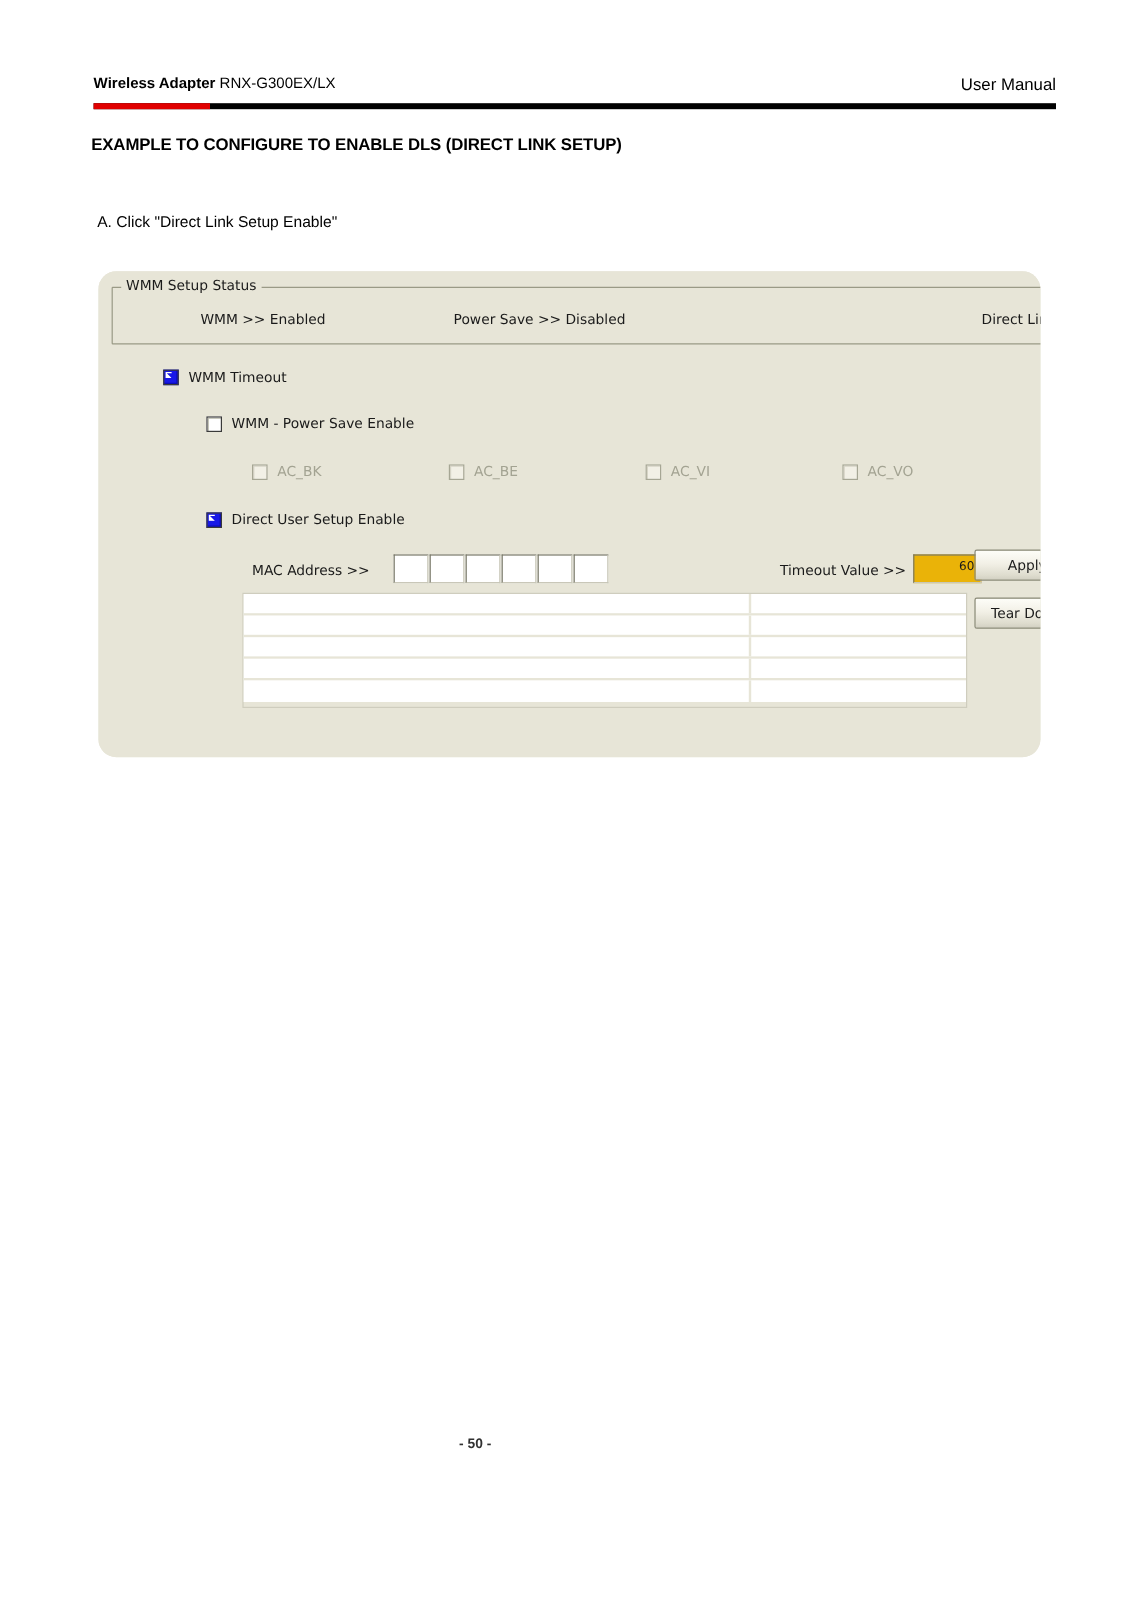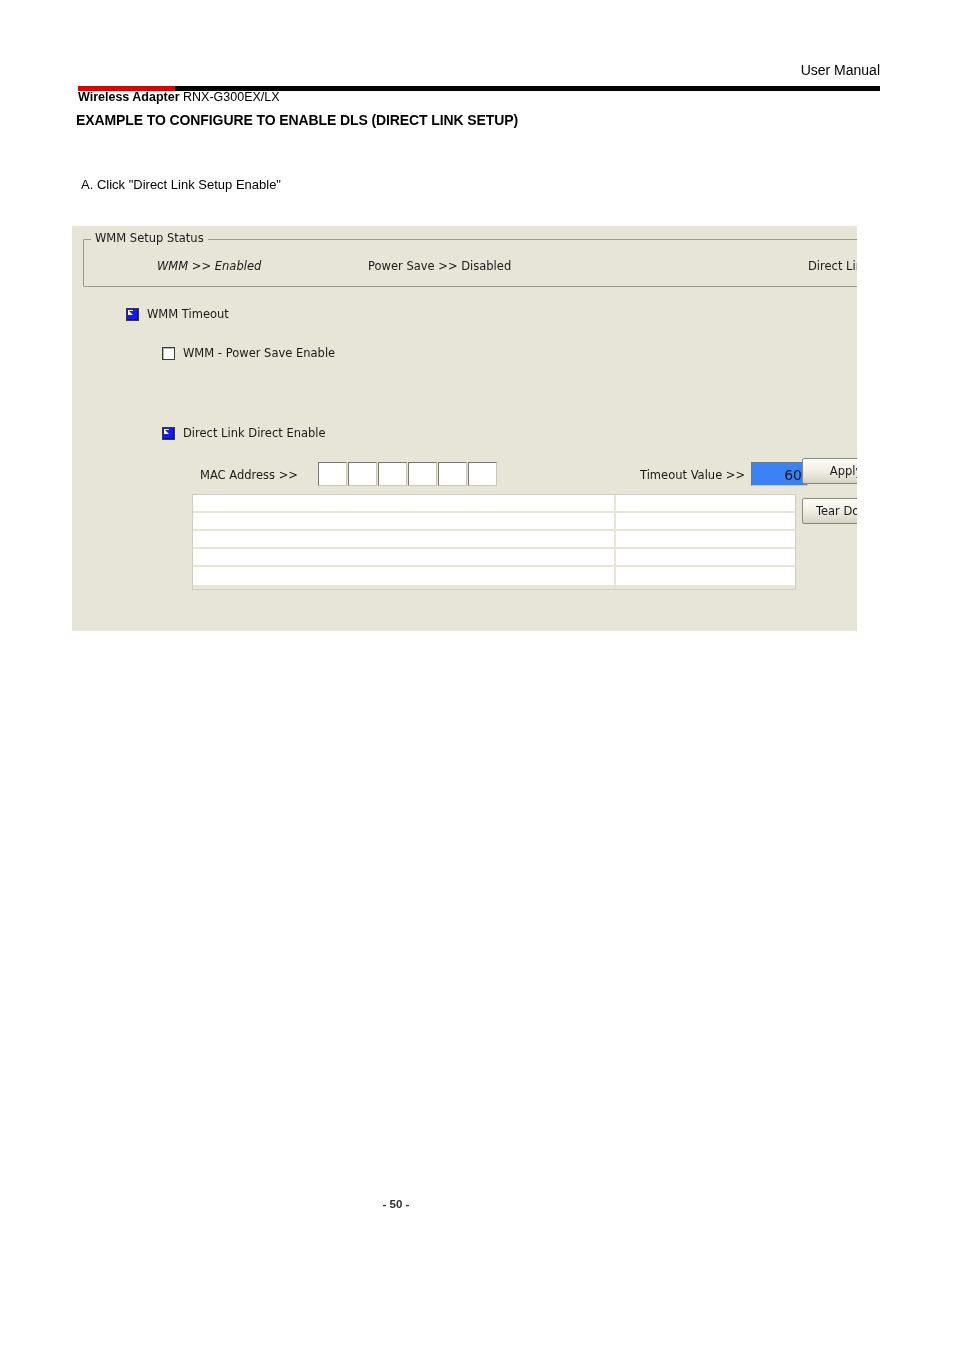--- a/index.html
+++ b/index.html
@@ -23,21 +23,20 @@
     top: 62px;
     width: 802px;
     height: 22px;
   }
   .hdr-left {
     position: absolute;
     left: 0;
     top: 0;
     font-size: 12.5px;
     white-space: nowrap;
-    margin-top: 28px;
   }
   .hdr-left b { font-weight: bold; }
   .hdr-right {
     position: absolute;
     right: 0;
     top: 0;
     font-size: 14px;
     white-space: nowrap;
   }
   .hdr-rule {
@@ -71,26 +70,27 @@
     position: absolute;
     left: 81px;
     top: 177px;
     font-size: 13px;
     white-space: nowrap;
   }
 
   
   .shot-clip {
     position: absolute;
-    left: 72px;
+    left: 82px;
     top: 226px;
     width: 785px;
     height: 405px;
     overflow: hidden;
     background: #e7e5d7;
+    border-radius: 15px;
   }
   .shot-inner {
     position: absolute;
     left: 0;
     top: 0;
     width: 980px;
     height: 405px;
     background: #e7e5d7;
     font-family: "DejaVu Sans", sans-serif;
   }
@@ -117,21 +117,21 @@
   }
   .status-row {
     position: absolute;
     left: 11px;
     top: 33px;
     width: 950px;
     height: 20px;
     font-size: 11.5px;
     color: #1a1a1a;
   }
-  .status-wmm  { position: absolute; left: 74px;  top: 0; white-space: nowrap; font-style: italic; }
+  .status-wmm  { position: absolute; left: 74px;  top: 0; white-space: nowrap; }
   .status-ps   { position: absolute; left: 285px; top: 0; white-space: nowrap; text-align: center; }
   .status-dls  { position: absolute; left: 725px; top: 0; white-space: nowrap; }
 
   
   .cb-row {
     position: absolute;
     height: 18px;
     font-size: 11.5px;
     color: #1a1a1a;
     white-space: nowrap;
@@ -244,26 +244,26 @@
     top: 6px;
     white-space: nowrap;
   }
   .to-field {
     position: absolute;
     left: 551px;
     top: 0;
     width: 57px;
     height: 24px;
     box-sizing: border-box;
-    background: #3b82f6;
+    background: #eab308;
     border: 1px solid #787868;
     border-right: 1px solid #c9c7b8;
     border-bottom: 1px solid #c9c7b8;
     text-align: right;
-    font-size: 14px;
+    font-size: 10px;
     color: #1a1a1a;
     padding: 4px 5px 0 0;
   }
   .to-unit {
     position: absolute;
     left: 620px;
     top: 6px;
     white-space: nowrap;
   }
 
@@ -355,24 +355,42 @@
     <div class="cb-row r-wmm">
       <span class="cbx checked"></span>
       <span class="cb-label">WMM Timeout</span>
     </div>
 
     <div class="cb-row r-ps">
       <span class="cbx plain"></span>
       <span class="cb-label">WMM - Power Save Enable</span>
     </div>
 
+    <div class="ac-row">
+      <span class="ac-item" style="left:0px">
+        <span class="cbx dis"></span>
+        <span class="cb-label dim">AC_BK</span>
+      </span>
+      <span class="ac-item" style="left:164px">
+        <span class="cbx dis"></span>
+        <span class="cb-label dim">AC_BE</span>
+      </span>
+      <span class="ac-item" style="left:328px">
+        <span class="cbx dis"></span>
+        <span class="cb-label dim">AC_VI</span>
+      </span>
+      <span class="ac-item" style="left:492px">
+        <span class="cbx dis"></span>
+        <span class="cb-label dim">AC_VO</span>
+      </span>
+    </div>
 
     <div class="cb-row r-dls">
       <span class="cbx checked"></span>
-      <span class="cb-label">Direct Link Direct Enable</span>
+      <span class="cb-label">Direct User Setup Enable</span>
     </div>
 
     <div class="mac-row">
       <span class="mac-lbl">MAC Address &gt;&gt;</span>
       <span class="mac-boxes">
         <span class="mac-oct"></span>
         <span class="mac-oct"></span>
         <span class="mac-oct"></span>
         <span class="mac-oct"></span>
         <span class="mac-oct"></span>

